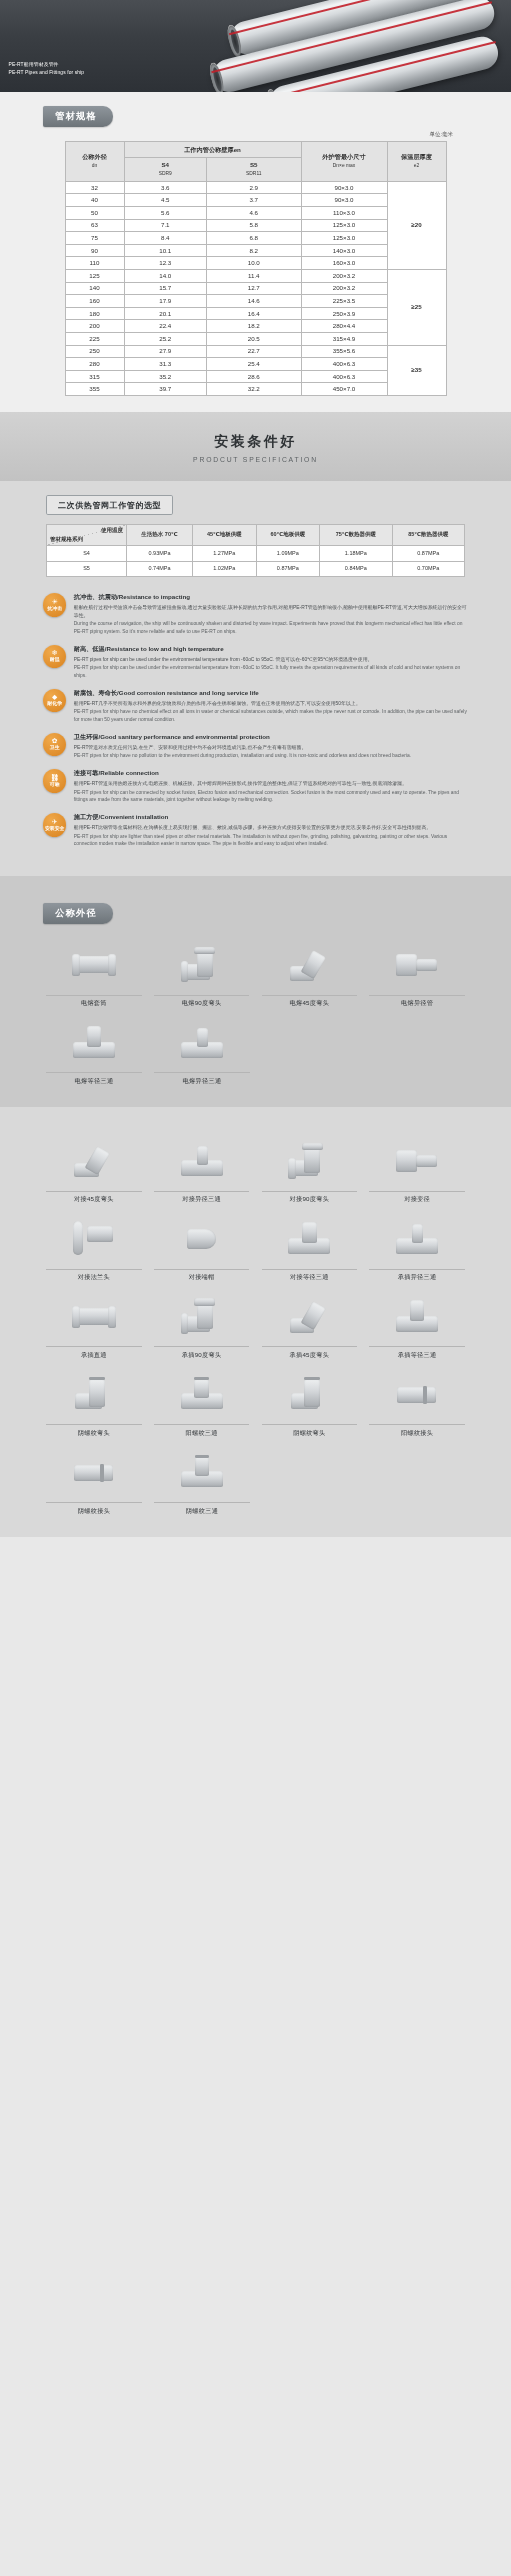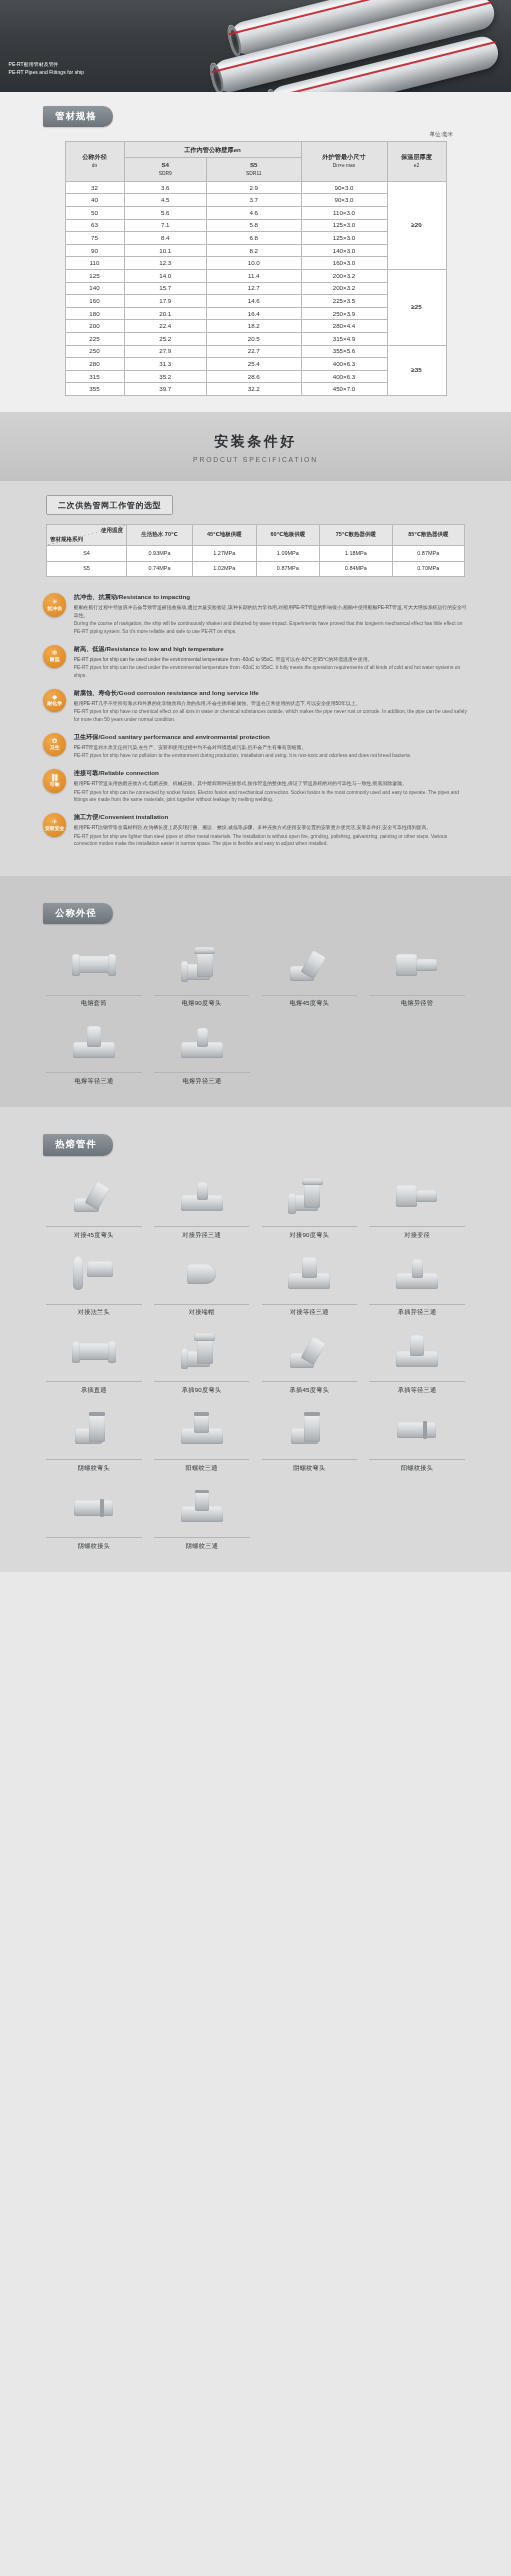--- a/index.html
+++ b/index.html
@@ -549,23 +549,20 @@
                 <div class="sock" style="left:18.5px;top:4.9px;width:11px;height:18.5px;background:linear-gradient(180deg,#eef0f1 0%,#d3d6d9 45%,#a7abaf 100%)"></div>
               </div>
             </div>
             <div class="cap">电熔异径三通</div>
           </div>
         </div>
       </div>
   </div>
 
   <div class="sec-mid grid-sec">
-    <div class="tag-wrap">
-      <span class="tag">热熔管件</span>
-    </div>
     <div class="grid" id="hotmelt-grid">
         <div class="grid-row">
           <div class="cell">
             <div class="fig">
               <div class="sh">
                 <div class="sock" style="left:3.7px;top:21px;width:24.6px;height:14.8px;background:linear-gradient(180deg,#eef0f1 0%,#d3d6d9 45%,#a7abaf 100%)"></div>
                 <div class="sock" style="left:19.7px;top:6.2px;width:14.8px;height:24.6px;background:linear-gradient(180deg,#eef0f1 0%,#d3d6d9 45%,#a7abaf 100%);transform:rotate(30deg)"></div>
               </div>
             </div>
             <div class="cap">对接45度弯头</div>

